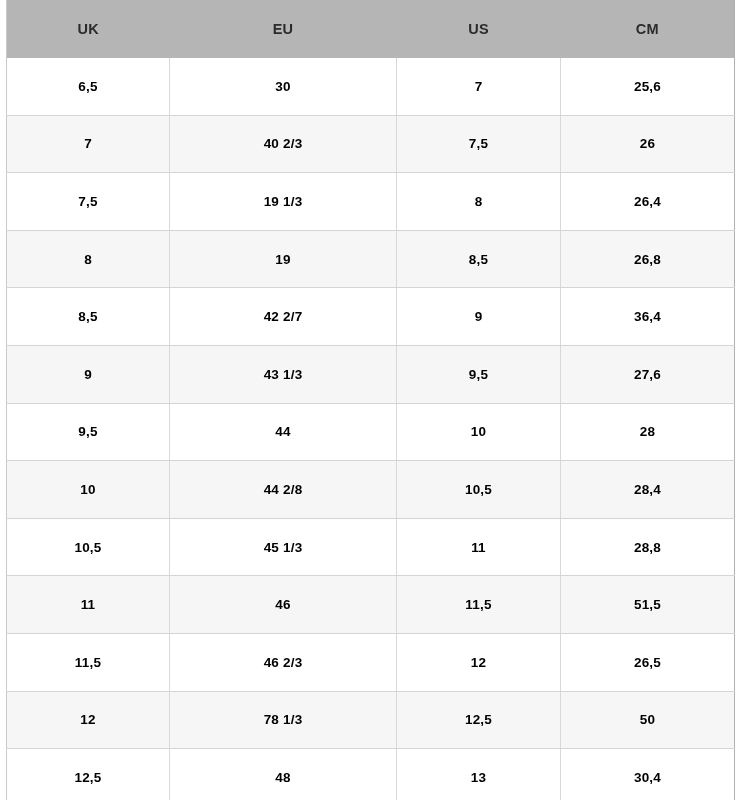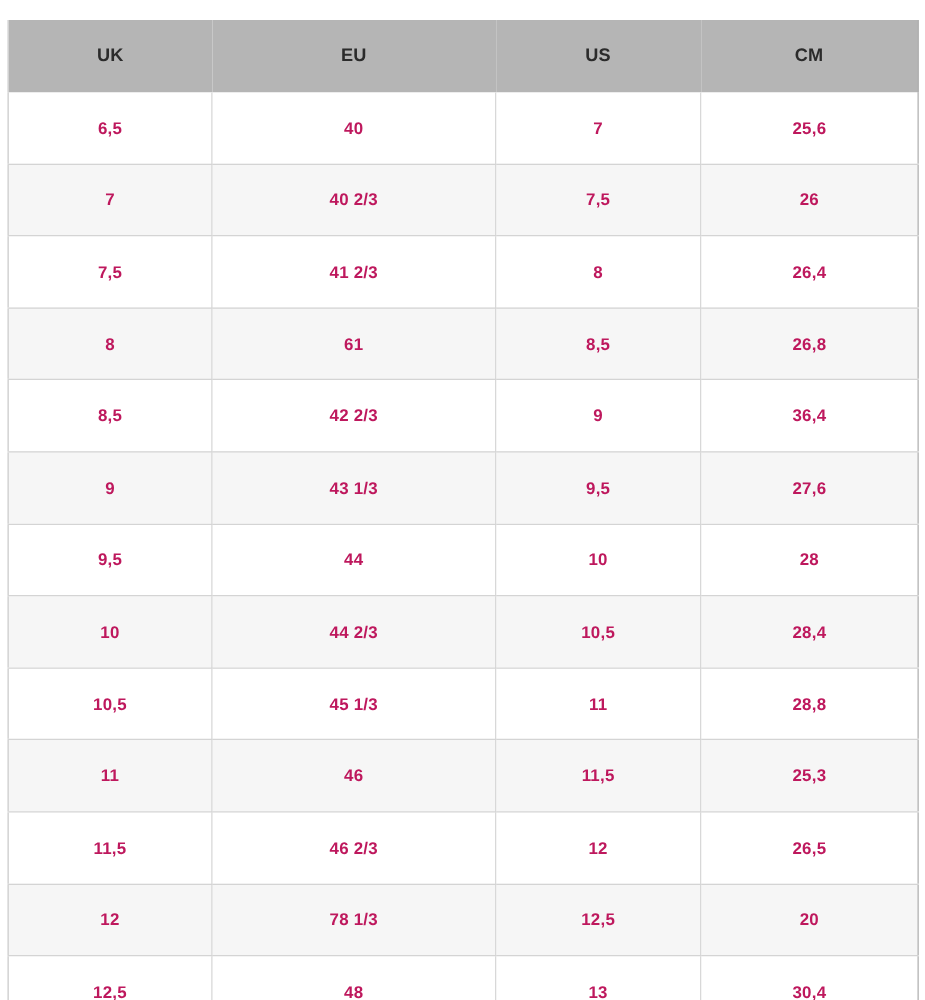--- a/index.html
+++ b/index.html
@@ -11,21 +11,21 @@
     width: 740px;
     height: 800px;
     font-family: "Liberation Sans", sans-serif;
     overflow: hidden;
   }
 
   .size-chart {
     box-sizing: border-box;
     width: 740px;
     height: 572px;
-    padding: 16px 6px 6px 6px;
+    padding: 0 6px 6px 6px;
   }
 
   table.size-table {
     border-collapse: collapse;
     table-layout: fixed;
     width: 728px;
     border-left: 1px solid #c9c9c9;
     border-right: 1px solid #b0b0b0;
     border-bottom: 2px solid #b0b0b0;
   }
@@ -58,21 +58,21 @@
 
   tbody tr.row-odd  { background: #ffffff; }
   tbody tr.row-even { background: #f6f6f6; }
 
   tbody td {
     height: 56.6px;
     padding: 0;
     margin: 0;
     font-size: 13.5px;
     font-weight: bold;
-    color: #be185d;
+    color: #000000;
     text-align: center;
     vertical-align: middle;
     border-right: 1px solid #d8d8d8;
     border-bottom: 1px solid #d4d4d4;
     letter-spacing: 0.2px;
   }
 
   tbody td:last-child {
     border-right: none;
     margin-left: 45px;
@@ -97,89 +97,89 @@
       <tr class="header-row">
         <th>UK</th>
         <th>EU</th>
         <th>US</th>
         <th>CM</th>
       </tr>
     </thead>
     <tbody>
       <tr class="row-odd">
         <td>6,5</td>
-        <td>40</td>
+        <td>30</td>
         <td>7</td>
         <td>25,6</td>
       </tr>
       <tr class="row-even">
         <td>7</td>
         <td>40 2/3</td>
         <td>7,5</td>
         <td>26</td>
       </tr>
       <tr class="row-odd">
         <td>7,5</td>
-        <td>41 2/3</td>
+        <td>19 1/3</td>
         <td>8</td>
         <td>26,4</td>
       </tr>
       <tr class="row-even">
         <td>8</td>
-        <td>61</td>
+        <td>19</td>
         <td>8,5</td>
         <td>26,8</td>
       </tr>
       <tr class="row-odd">
         <td>8,5</td>
-        <td>42 2/3</td>
+        <td>42 2/7</td>
         <td>9</td>
         <td>36,4</td>
       </tr>
       <tr class="row-even">
         <td>9</td>
         <td>43 1/3</td>
         <td>9,5</td>
         <td>27,6</td>
       </tr>
       <tr class="row-odd">
         <td>9,5</td>
         <td>44</td>
         <td>10</td>
         <td>28</td>
       </tr>
       <tr class="row-even">
         <td>10</td>
-        <td>44 2/3</td>
+        <td>44 2/8</td>
         <td>10,5</td>
         <td>28,4</td>
       </tr>
       <tr class="row-odd">
         <td>10,5</td>
         <td>45 1/3</td>
         <td>11</td>
         <td>28,8</td>
       </tr>
       <tr class="row-even">
         <td>11</td>
         <td>46</td>
         <td>11,5</td>
-        <td>25,3</td>
+        <td>51,5</td>
       </tr>
       <tr class="row-odd">
         <td>11,5</td>
         <td>46 2/3</td>
         <td>12</td>
         <td>26,5</td>
       </tr>
       <tr class="row-even">
         <td>12</td>
         <td>78 1/3</td>
         <td>12,5</td>
-        <td>20</td>
+        <td>50</td>
       </tr>
       <tr class="row-odd">
         <td>12,5</td>
         <td>48</td>
         <td>13</td>
         <td>30,4</td>
       </tr>
     </tbody>
   </table>
 </div>

